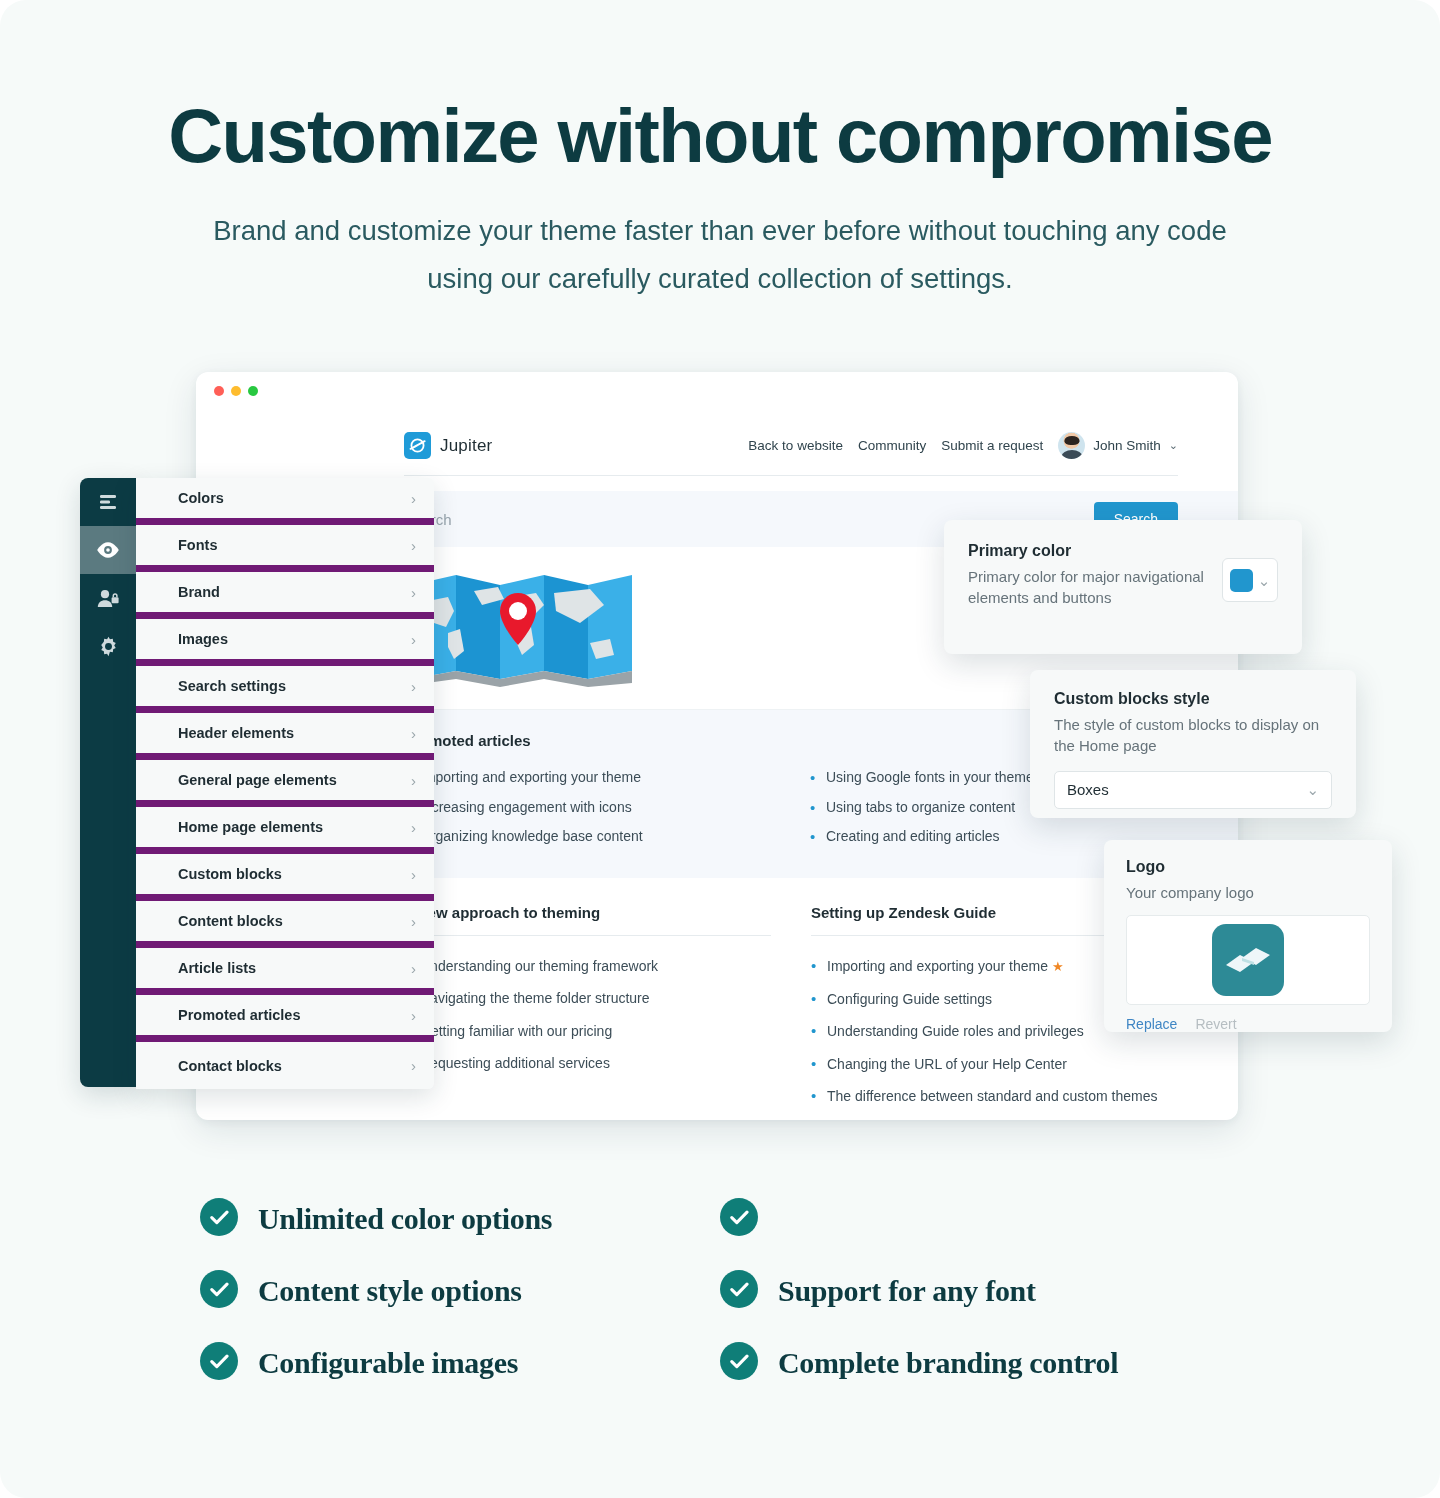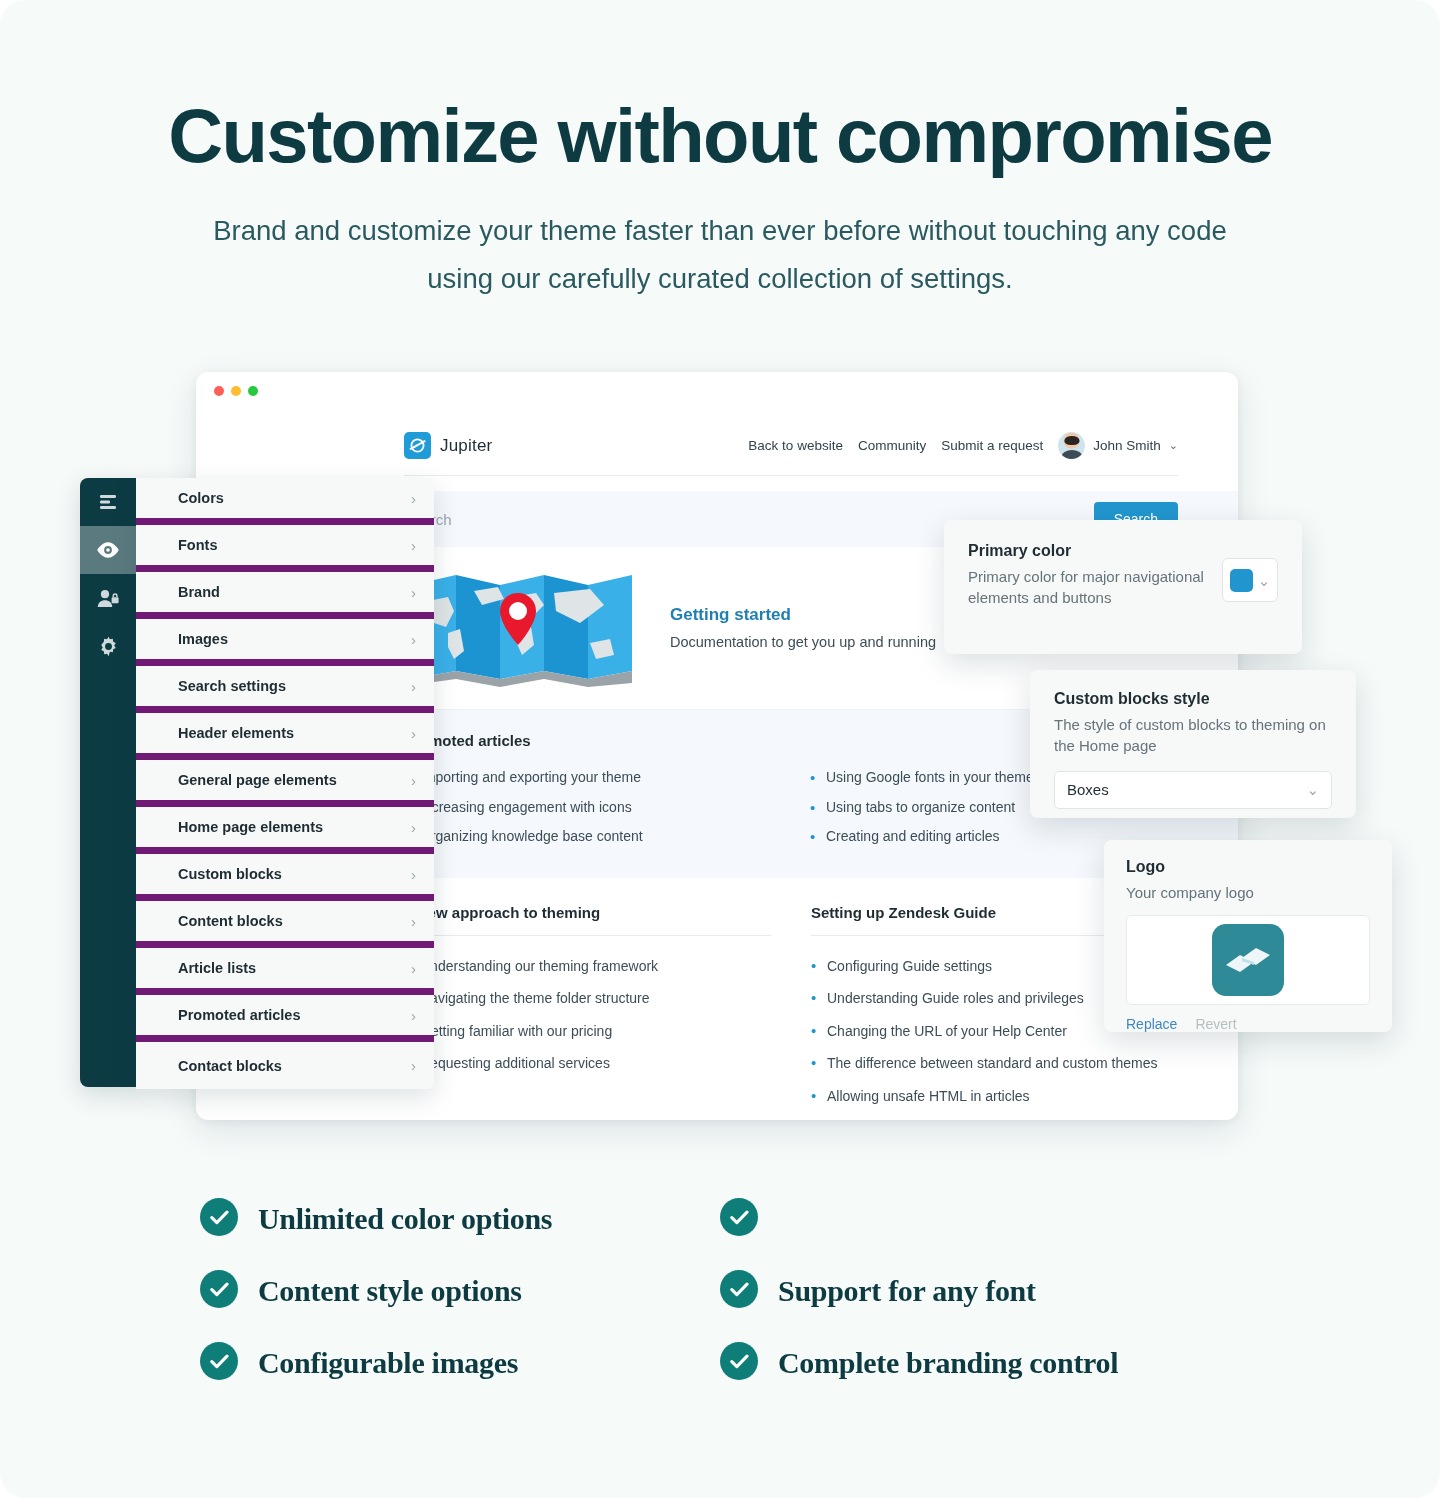--- a/index.html
+++ b/index.html
@@ -304,24 +304,20 @@
             <path d="M44 66 L56 62 L60 84 L50 92 L44 80 Z"></path>
             <path d="M108 30 L132 26 L140 38 L126 52 L110 46 Z"></path>
             <path d="M112 56 L126 54 L130 78 L118 88 L110 70 Z"></path>
             <path d="M150 26 L186 22 L200 38 L176 56 L152 44 Z"></path>
             <path d="M186 76 L206 72 L210 88 L192 92 Z"></path>
             <path d="M70 24 L94 20 L100 32 L78 38 Z"></path>
           </g>
           <path d="M96 44 a18 18 0 1 1 36 0 c0 14 -18 34 -18 34 s-18 -20 -18 -34 z" fill="#e8192c"></path>
           <circle cx="114" cy="44" r="9" fill="#ffffff"></circle>
         </svg>
-        <div>
-          <div class="hero-txt-title">Getting started</div>
-          <div class="hero-txt-sub">Documentation to get you up and running</div>
-        </div>
       </div>
 
       <div class="promoted">
         <h3>Promoted articles</h3>
         <div class="two-col">
           <ul>
             <li>Importing and exporting your theme</li>
             <li>Increasing engagement with icons</li>
             <li>Organizing knowledge base content</li>
           </ul>
@@ -339,20 +335,21 @@
           <ul>
             <li>Understanding our theming framework</li>
             <li>Navigating the theme folder structure</li>
             <li>Getting familiar with our pricing</li>
             <li>Requesting additional services</li>
           </ul>
         </div>
         <div class="cat">
           <h4>Setting up Zendesk Guide</h4>
           <ul>
+            <li><span>Importing and exporting your theme</span> <span class="star">★</span></li>
             <li>Configuring Guide settings</li>
             <li>Understanding Guide roles and privileges</li>
             <li>Changing the URL of your Help Center</li>
             <li>The difference between standard and custom themes</li>
             <li>Allowing unsafe HTML in articles</li>
           </ul>
 
         </div>
       </div>
 
@@ -451,21 +448,21 @@
       <div class="card-desc">Primary color for major navigational elements and buttons</div>
     </div>
     <div class="color-swatch-btn">
       <span class="color-chip"></span>
       <span class="chev">⌄</span>
     </div>
   </div>
 
   <div class="card" id="card-custom-blocks">
     <div class="card-title">Custom blocks style</div>
-    <div class="card-desc">The style of custom blocks to theming on the Home page</div>
+    <div class="card-desc">The style of custom blocks to display on the Home page</div>
     <div class="select-box">
       <span class="select-val">Boxes</span>
       <span class="chev">⌄</span>
     </div>
   </div>
 
   <div class="card" id="card-logo">
     <div class="card-title">Logo</div>
     <div class="card-desc">Your company logo</div>
     <div class="logo-frame">

